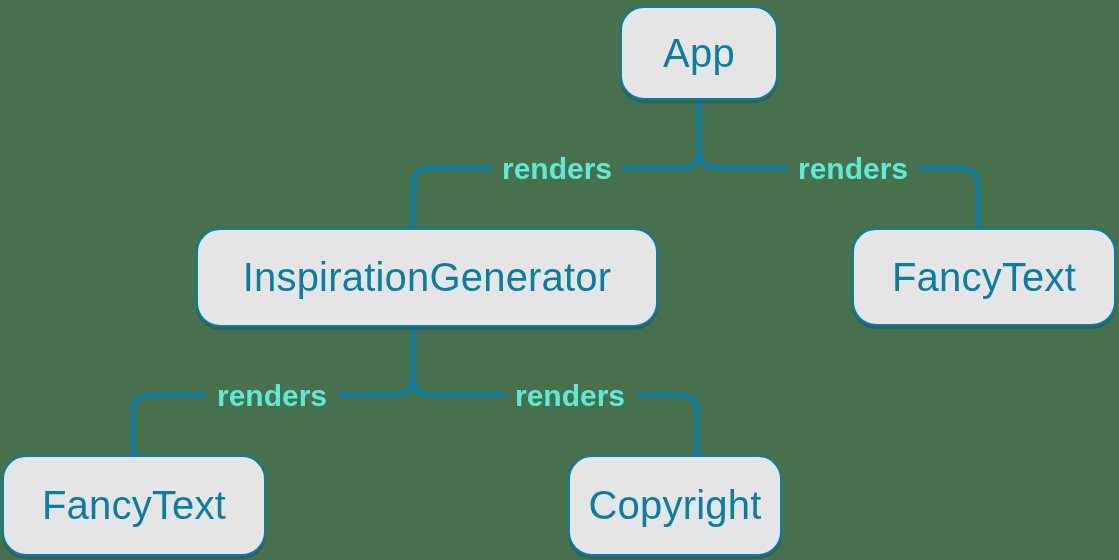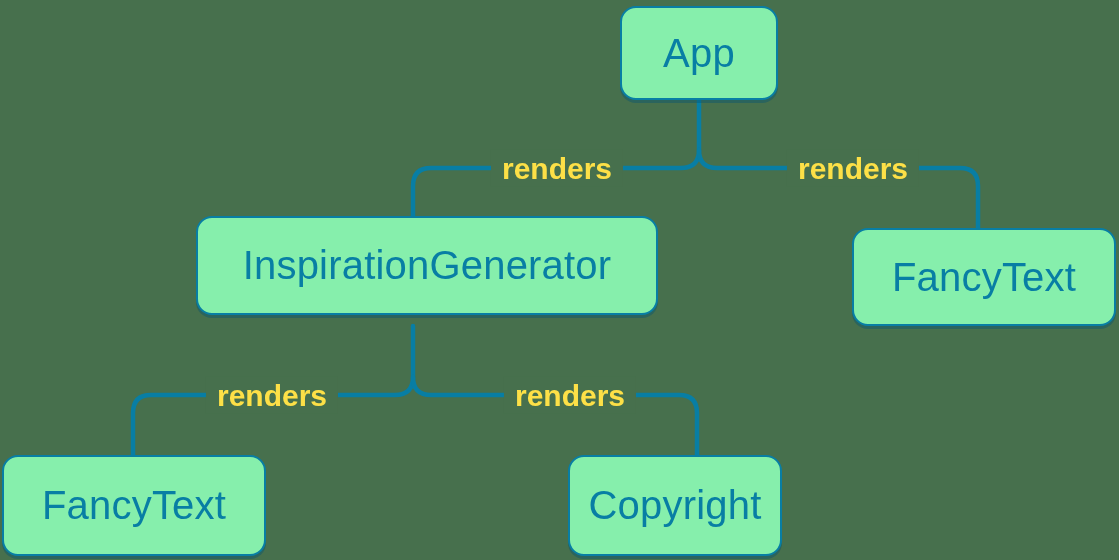--- a/index.html
+++ b/index.html
@@ -24,43 +24,43 @@
   }
   .wires path {
     fill: none;
     stroke: #087EA4;
     stroke-width: 4.5;
     stroke-linecap: round;
   }
   .node {
     position: absolute;
     box-sizing: border-box;
-    background: #86efac;
+    background: #e5e5e5;
     border: 2.5px solid #087EA4;
-    border-radius: 16px;
+    border-radius: 24px;
     display: flex;
     align-items: center;
     justify-content: center;
     color: #087EA4;
     font-size: 40px;
     font-weight: 500;
     letter-spacing: 0.2px;
     box-shadow: 0 3px 0 rgba(9, 86, 113, 0.45);
     white-space: nowrap;
   }
   .node-app        { left: 620px; top: 6px;   width: 158px; height: 94px;  }
-  .node-ig         { left: 196px; top: 216px; width: 462px; height: 99px;  }
+  .node-ig         { left: 196px; top: 228px; width: 462px; height: 99px;  }
   .node-ft-top     { left: 852px; top: 228px; width: 264px; height: 98px;  }
   .node-ft-bottom  { left: 2px;   top: 455px; width: 264px; height: 101px; }
   .node-copyright  { left: 568px; top: 455px; width: 214px; height: 101px; }
   .edge-label {
     position: absolute;
     transform: translate(-50%, -50%);
     background: #47704D;
-    color: #fde047;
+    color: #5eead4;
     font-size: 30px;
     font-weight: 600;
     padding: 2px 11px;
     line-height: 1.1;
     white-space: nowrap;
   }
   .edge-label-1 { left: 557px; top: 168px; }
   .edge-label-2 { left: 853px; top: 168px; }
   .edge-label-3 { left: 272px; top: 395px; }
   .edge-label-4 { left: 570px; top: 395px; }

